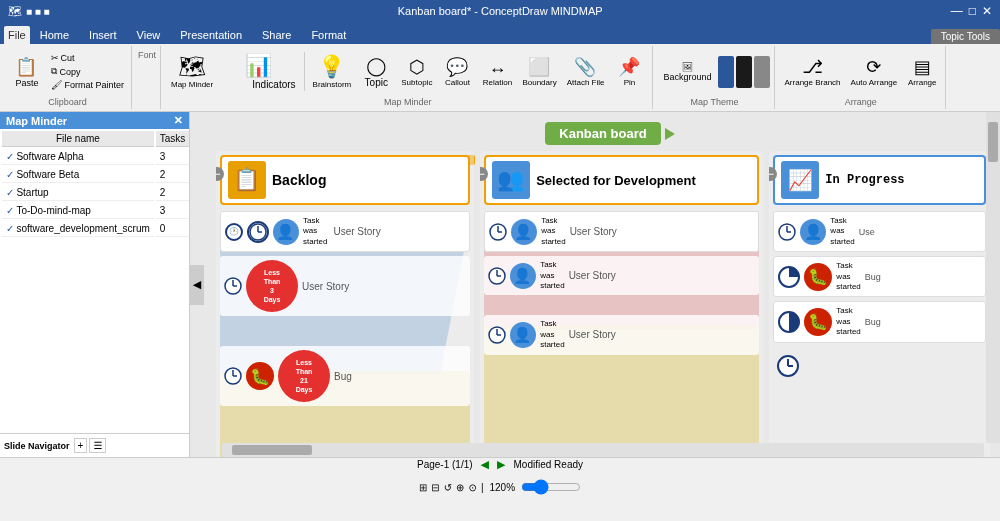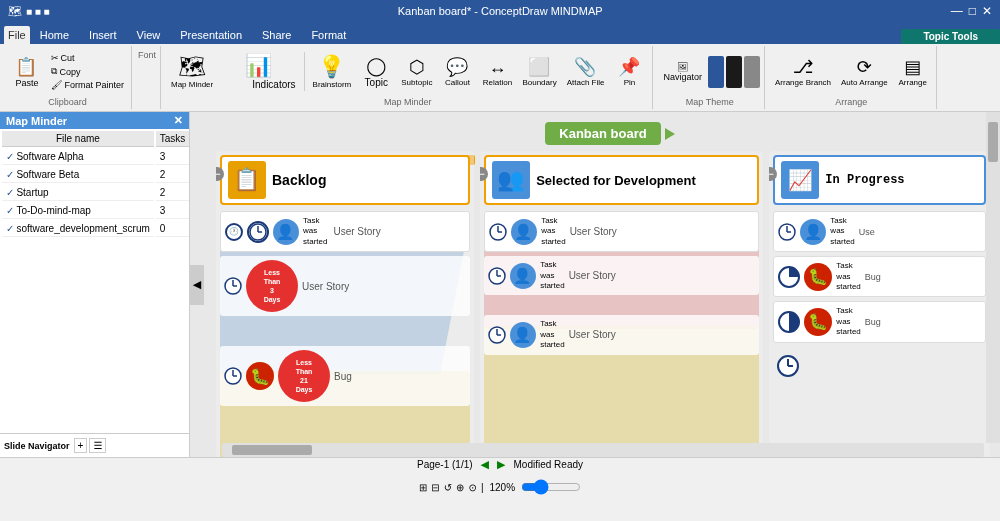--- a/index.html
+++ b/index.html
@@ -144,21 +144,21 @@
 </div>
 
 <div style="background:#2b579a; display:flex; align-items:flex-end; height:22px; padding-left:4px;">
   <div style="background:#f0f0f0; color:#333; padding:3px 4px; font-size:11px; border-radius:2px 2px 0 0; cursor:pointer;">File</div>
   <div style="padding:3px 10px; font-size:11px; color:white; cursor:pointer;">Home</div>
   <div style="padding:3px 10px; font-size:11px; color:white; cursor:pointer;">Insert</div>
   <div style="padding:3px 10px; font-size:11px; color:white; cursor:pointer;margin-top:43px;">View</div>
   <div style="padding:3px 10px; font-size:11px; color:white; cursor:pointer;">Presentation</div>
   <div style="padding:3px 10px; font-size:11px; color:white; cursor:pointer;">Share</div>
   <div style="padding:3px 10px; font-size:11px; color:white; cursor:pointer;">Format</div>
-  <div style="margin-left:auto; background:#0f766e; color:white; padding:2px 22px; font-size:10px; border-radius:2px 2px 0 0; cursor:pointer;font-weight:bold;">Topic Tools</div>
+  <div style="margin-left:auto; background:#737373; color:white; padding:2px 10px; font-size:10px; border-radius:2px 2px 0 0; cursor:pointer;">Topic Tools</div>
 </div>
 
 <div class="ribbon">
 
   <div class="ribbon-group">
     <div class="ribbon-group-content">
       <div class="ribbon-btn ribbon-btn-large">
         <span class="icon">📋</span>
         <span>Paste</span>
       </div>
@@ -228,21 +228,21 @@
         <span style="font-size:8px;">Pin</span>
       </div>
     </div>
     <div class="ribbon-group-label">Map Minder</div>
   </div>
 
   <div class="ribbon-group">
     <div class="ribbon-group-content">
       <div class="ribbon-btn" style="font-size:9px;">
         <span>🖼</span>
-        <span>Navigator</span>
+        <span>Background</span>
       </div>
       <div class="theme-strip">
         <div class="theme-swatch" style="background:#2b579a;"></div>
         <div class="theme-swatch" style="background:#1a1a1a;"></div>
         <div class="theme-swatch" style="background:#888;"></div>
       </div>
     </div>
     <div class="ribbon-group-label">Map Theme</div>
   </div>
 

